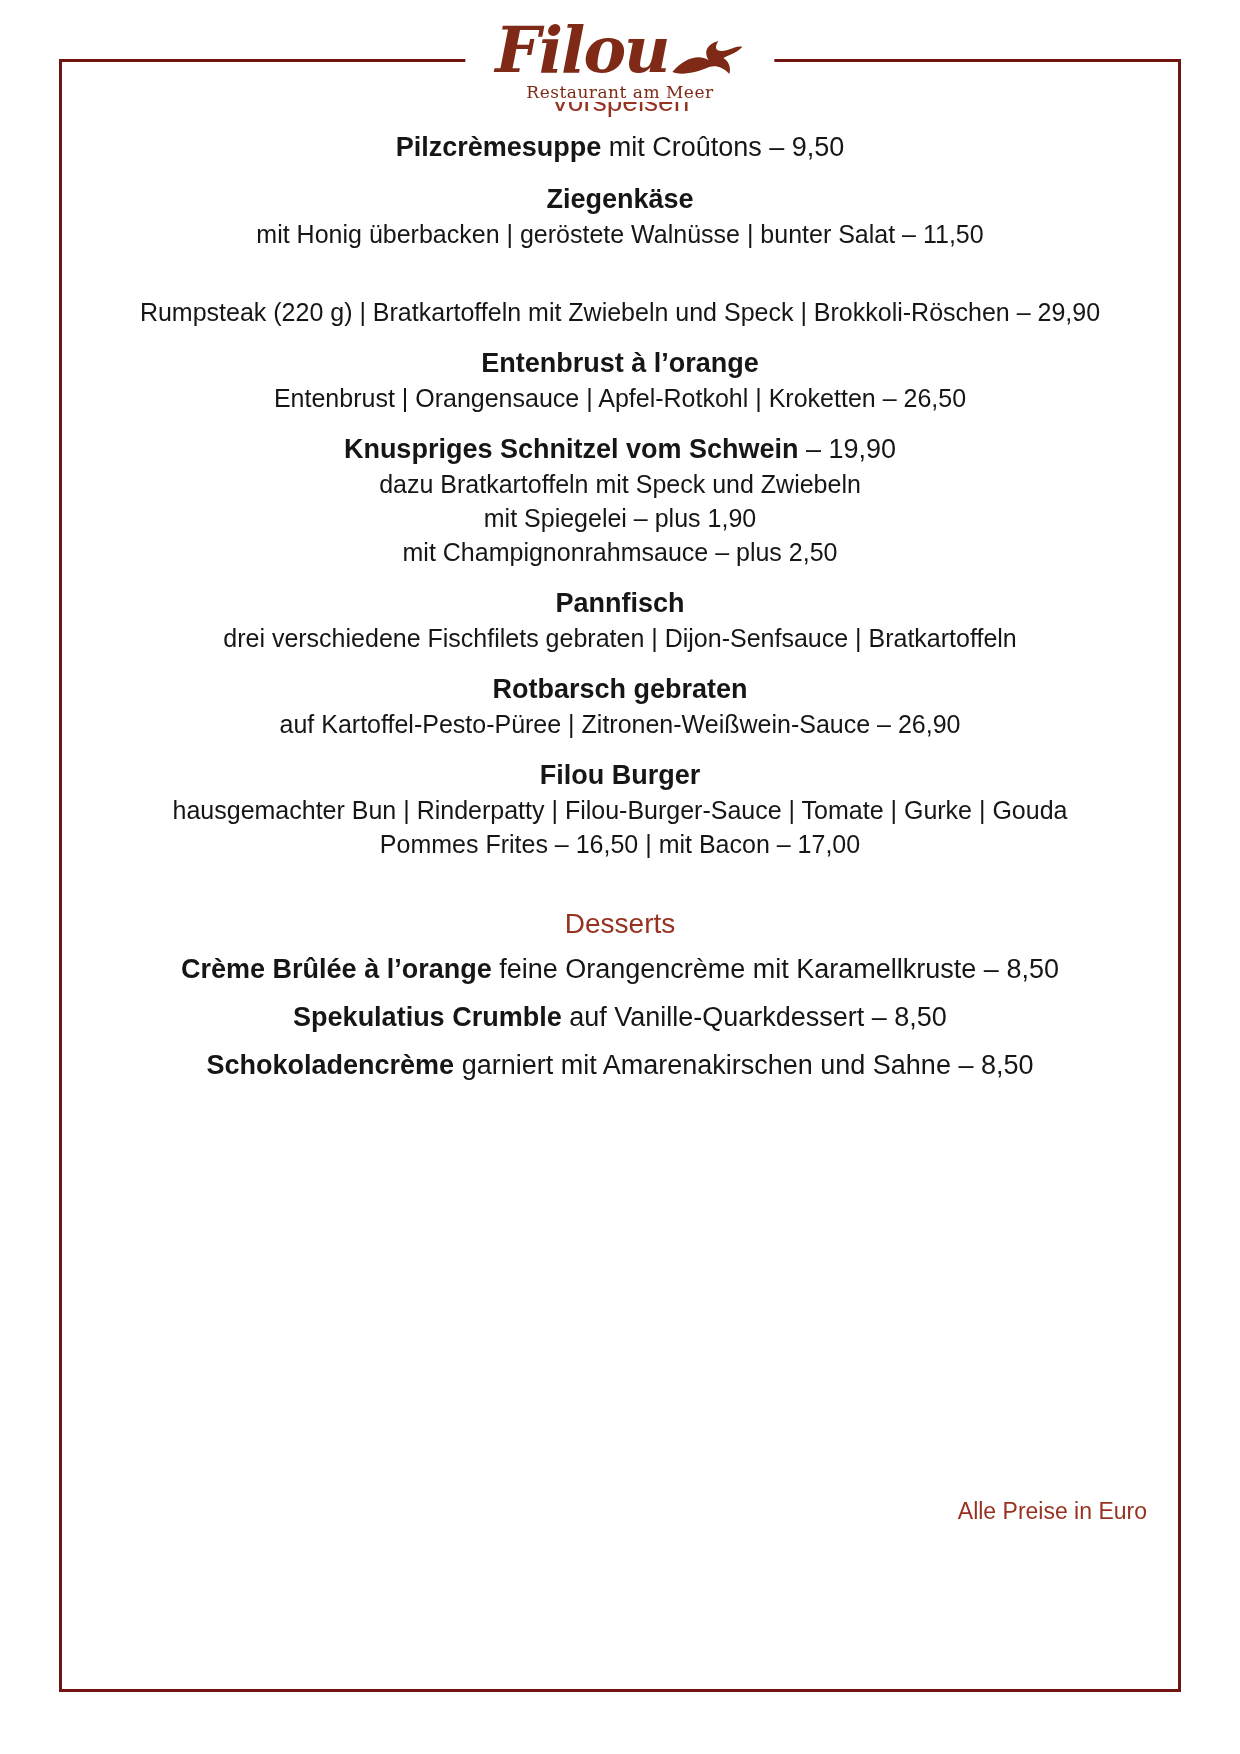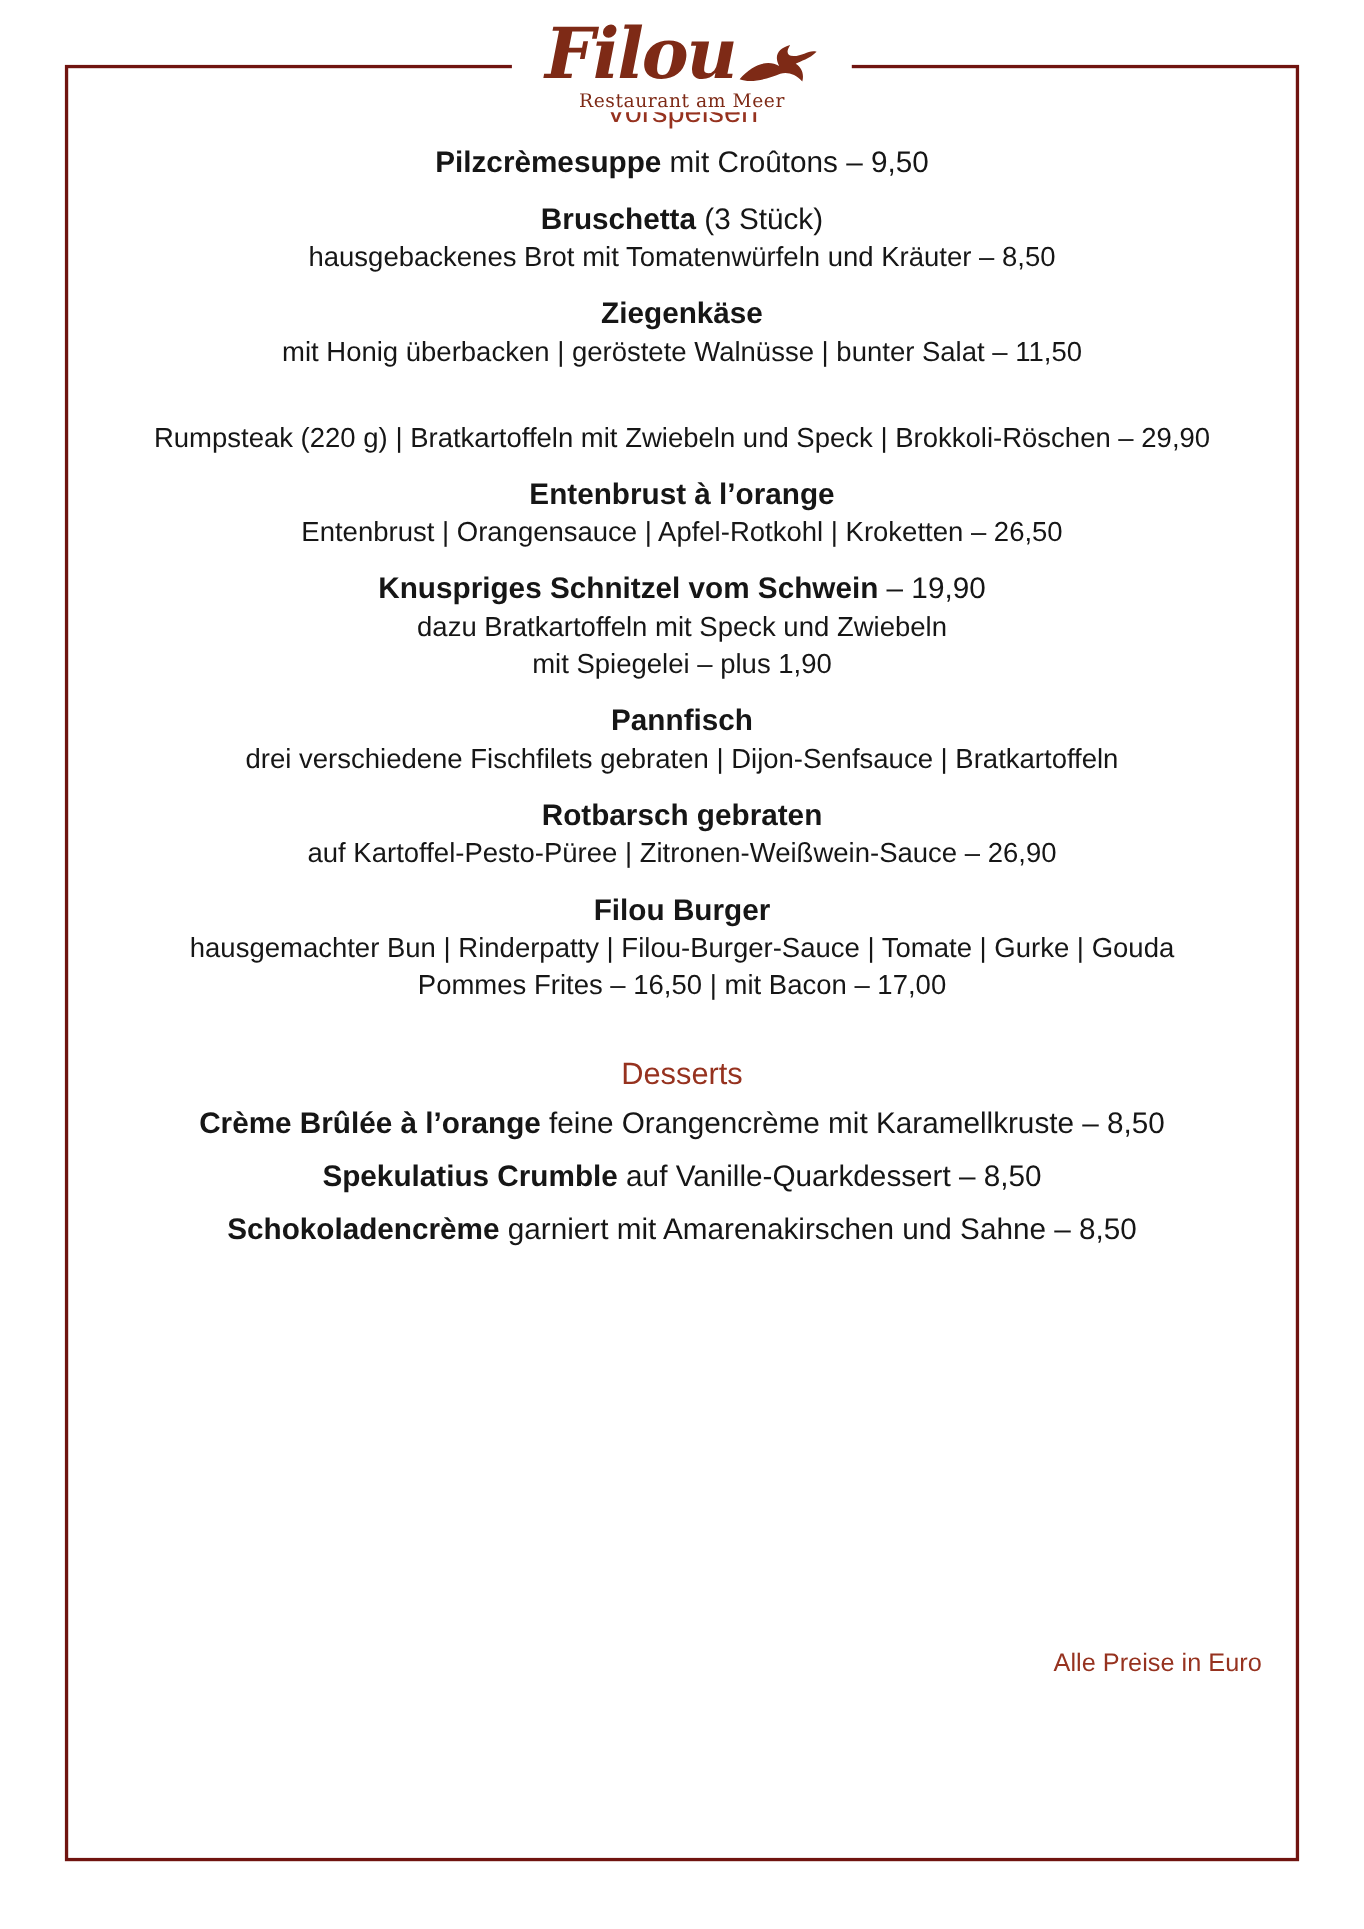--- a/index.html
+++ b/index.html
@@ -44,40 +44,37 @@
     <div class="logo-tagline">Restaurant am Meer</div>
   </div>
 
   <main class="menu">
       <section class="menu-section">
         <h2 class="section-title">Vorspeisen</h2>
         <div class="menu-item">
           <div class="item-title"><span class="bold">Pilzcrèmesuppe</span><span class="reg"> mit Croûtons – 9,50</span></div>
         </div>
         <div class="menu-item">
-          <div class="item-title"><span class="bold">Bruschetta</span><span class="reg"> (3 Stück)</span></div>
-          <div class="item-desc">hausgebackenes Brot mit Tomatenwürfeln und Kräuter – 8,50</div>
-        </div>
-        <div class="menu-item">
           <div class="item-title"><span class="bold">Ziegenkäse</span></div>
           <div class="item-desc">mit Honig überbacken | geröstete Walnüsse | bunter Salat – 11,50</div>
         </div>
       </section>
       <section class="menu-section">
         <div class="menu-item">
           <div class="item-desc">Rumpsteak (220 g) | Bratkartoffeln mit Zwiebeln und Speck | Brokkoli-Röschen – 29,90</div>
         </div>
         <div class="menu-item">
           <div class="item-title"><span class="bold">Entenbrust à l’orange</span></div>
           <div class="item-desc">Entenbrust | Orangensauce | Apfel-Rotkohl | Kroketten – 26,50</div>
         </div>
         <div class="menu-item">
           <div class="item-title"><span class="bold">Knuspriges Schnitzel vom Schwein</span><span class="reg"> – 19,90</span></div>
           <div class="item-desc">dazu Bratkartoffeln mit Speck und Zwiebeln</div>
           <div class="item-desc">mit Spiegelei – plus 1,90</div>
+          <div class="item-desc">mit Champignonrahmsauce – plus 2,50</div>
         </div>
         <div class="menu-item">
           <div class="item-title"><span class="bold">Pannfisch</span></div>
           <div class="item-desc">drei verschiedene Fischfilets gebraten | Dijon-Senfsauce | Bratkartoffeln</div>
         </div>
         <div class="menu-item">
           <div class="item-title"><span class="bold">Rotbarsch gebraten</span></div>
           <div class="item-desc">auf Kartoffel-Pesto-Püree | Zitronen-Weißwein-Sauce – 26,90</div>
         </div>
         <div class="menu-item">

